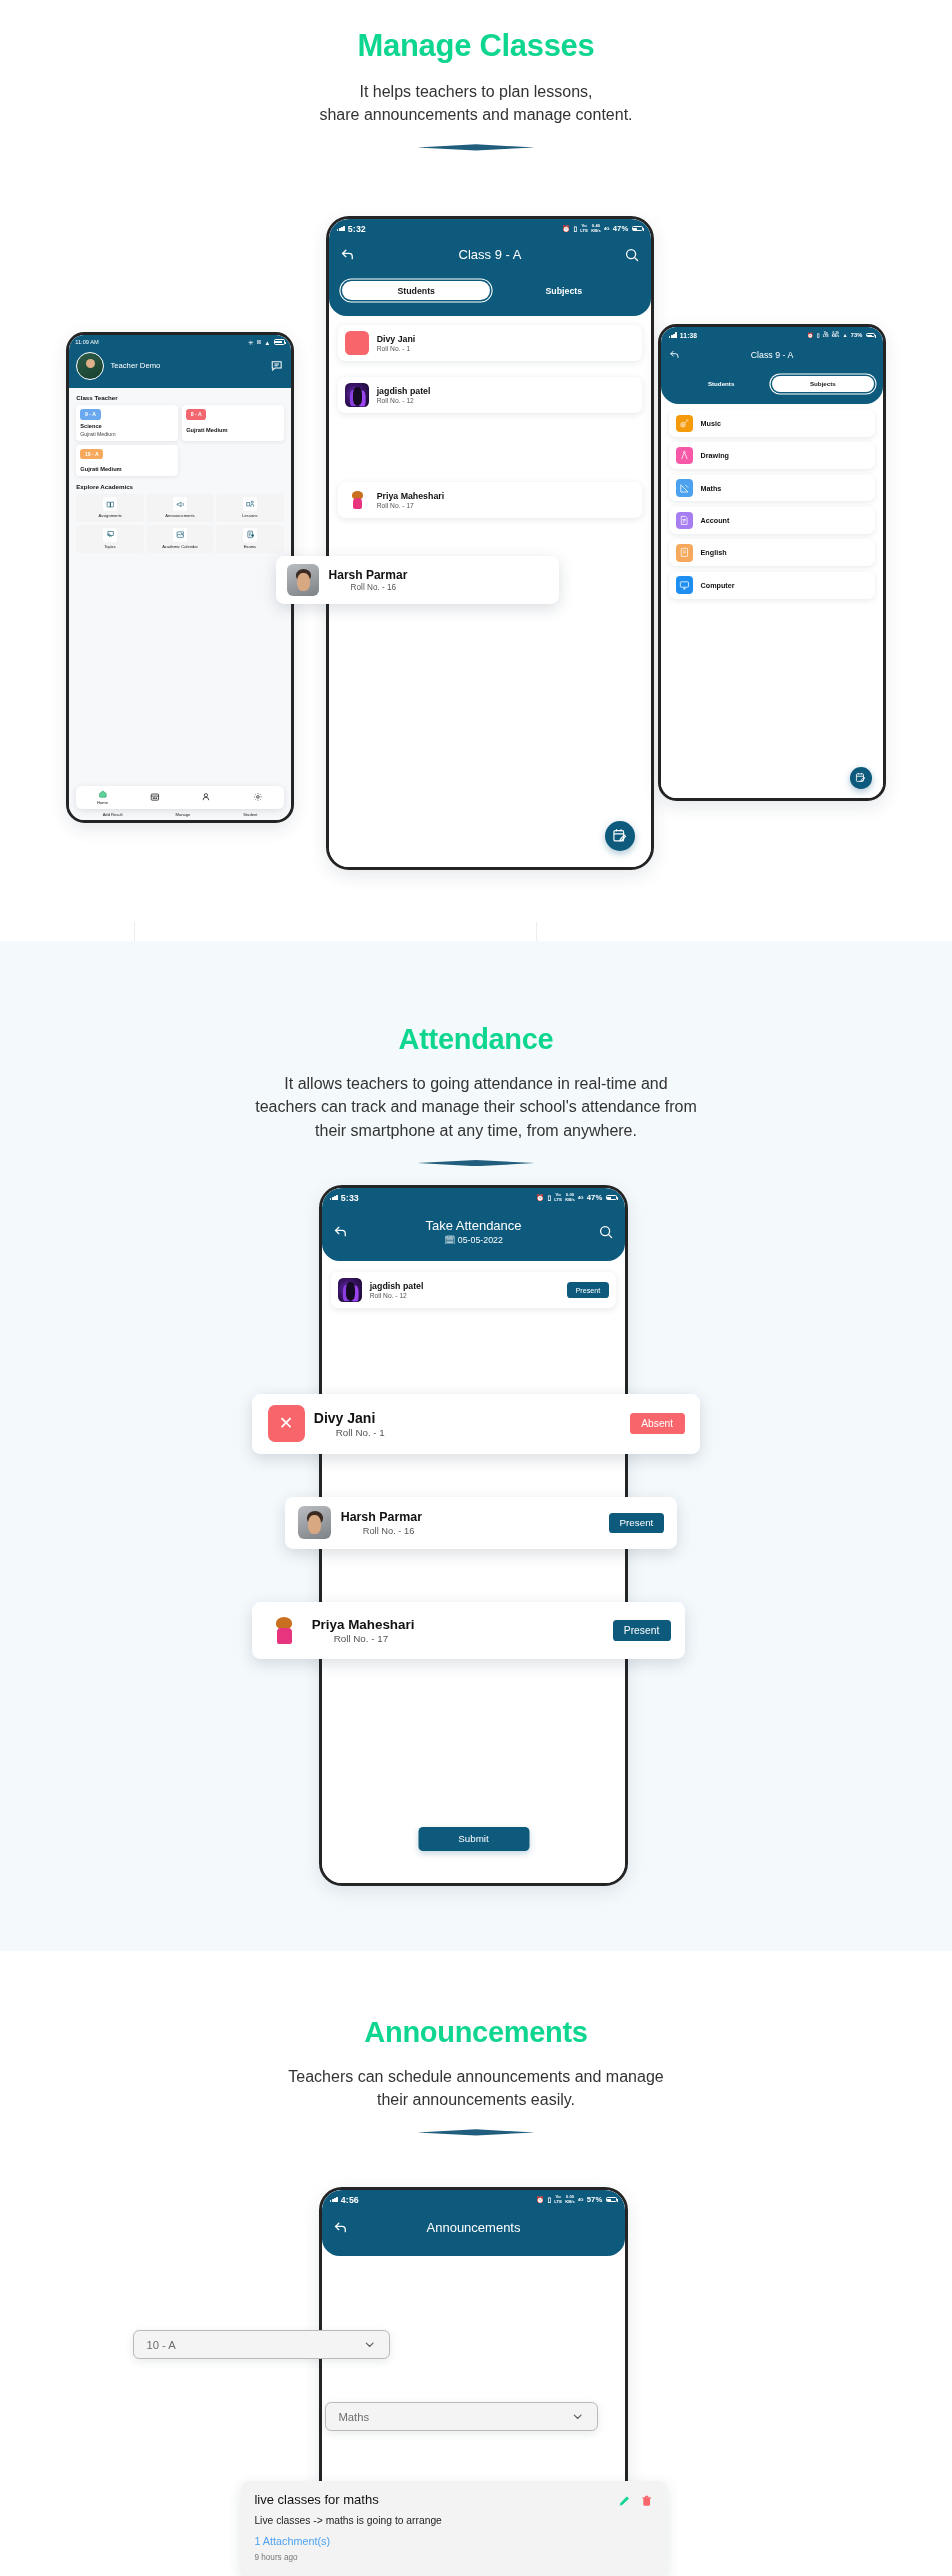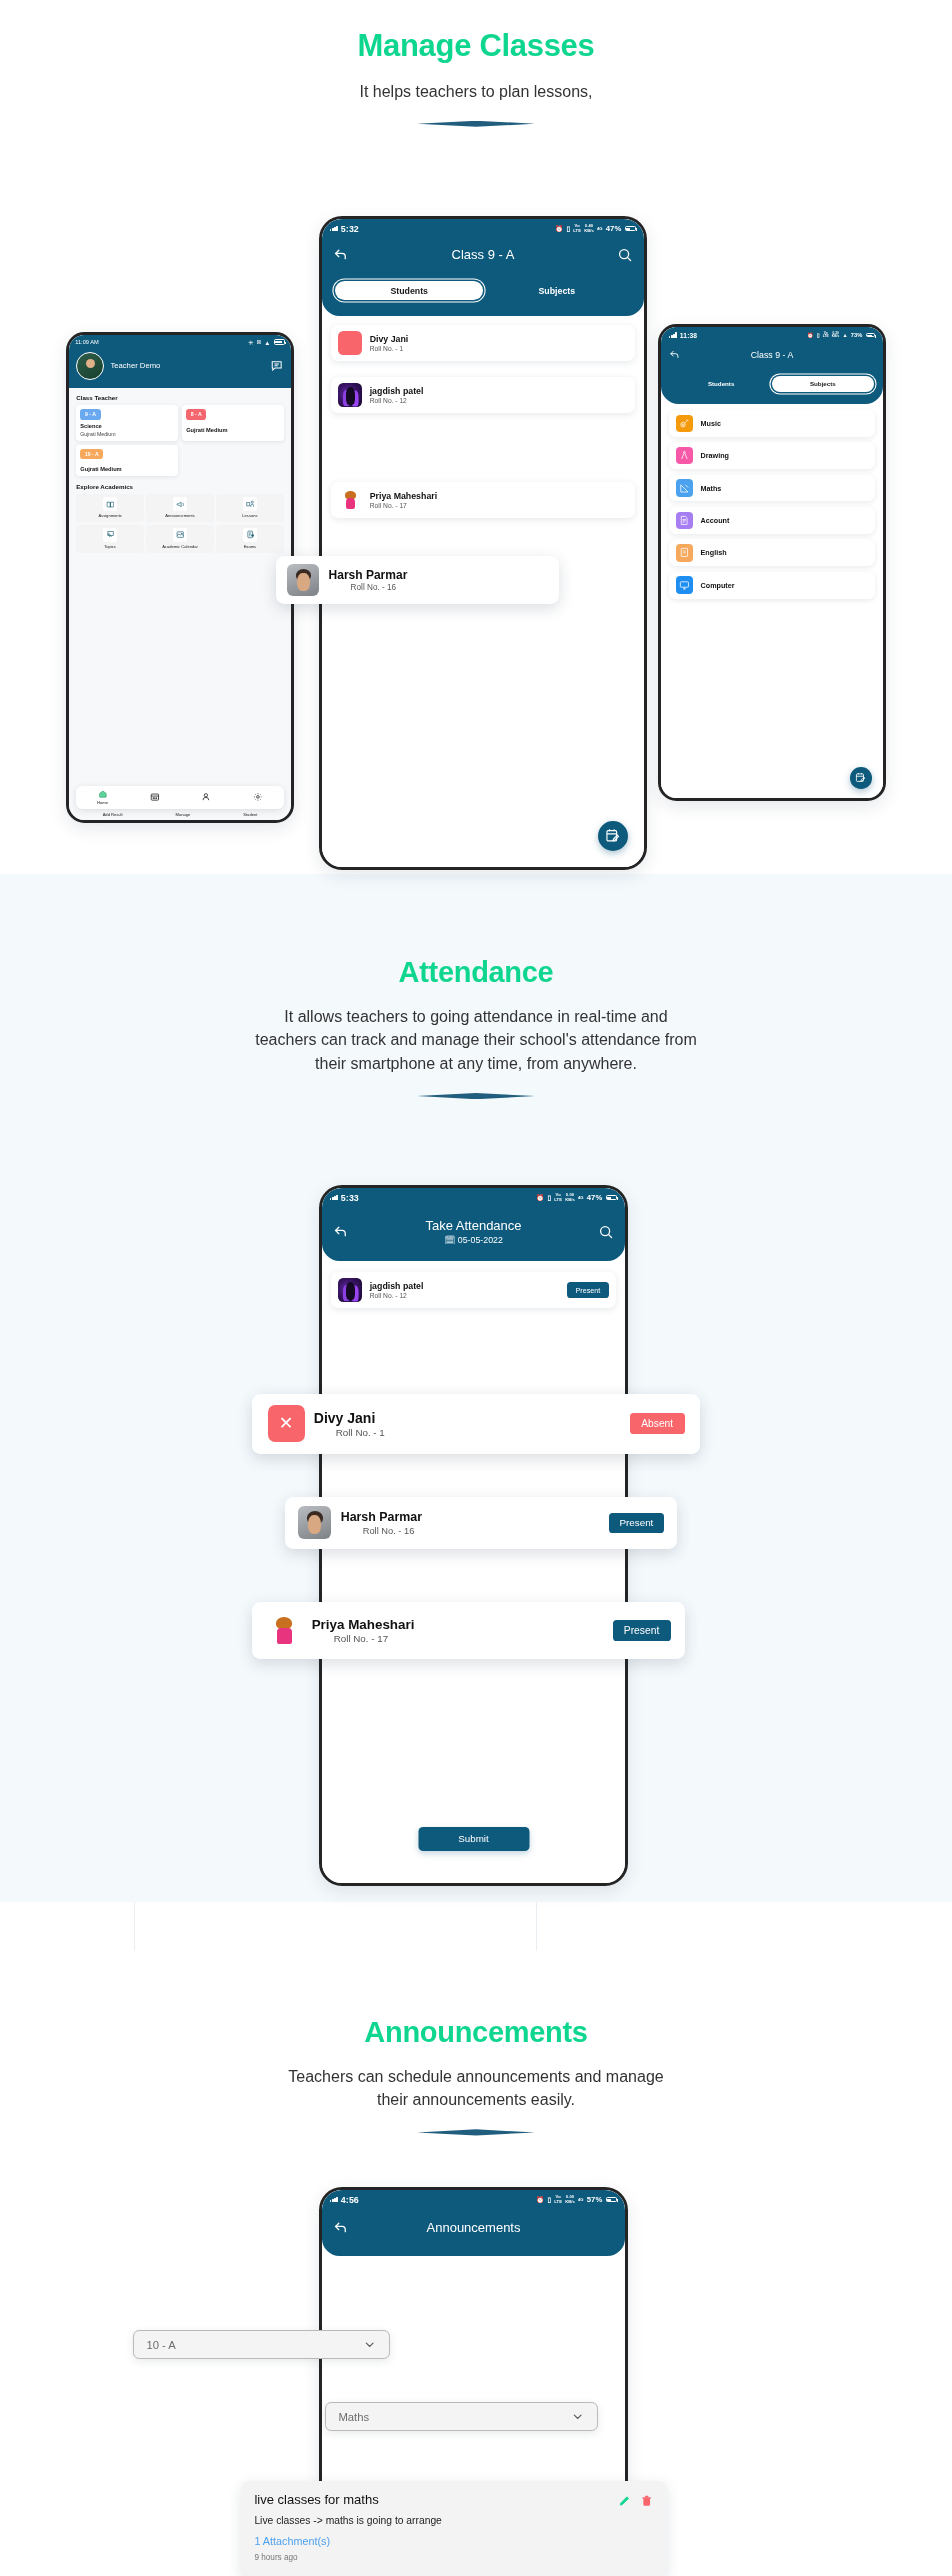--- a/index.html
+++ b/index.html
@@ -9,21 +9,21 @@
     font-family:"Liberation Sans", sans-serif; color:#2b2b2b;
   }
 
   
   .guide { position:absolute; top:0; bottom:0; width:0.5px; background:#e9eef2; z-index:0; }
   .g1 { left:134px; } .g2 { left:536px; }
 
   
   .section { position:absolute; left:0; width:952px; z-index:1; }
   .sec-classes  { top:0;    height:922px; background:#ffffff; }
-  .sec-attend   { top:874px; height:1028px; background:#f4f9fc; }
+  .sec-attend   { top:941px; height:1028px; background:#f4f9fc; }
   .sec-annonce  { top:1951px; height:1045px; background:#ffffff; }
 
   .sec-title {
     text-align:center; color:#0fd68e; font-weight:bold;
     letter-spacing:-0.3px;
   }
   .t-classes { font-size:31px; margin-top:28px; }
   .t-attend  { font-size:29px; padding-top:82px; }
   .t-annonce { font-size:29px; padding-top:65px; }
 
@@ -209,20 +209,21 @@
 </head>
 <body>
 
 <div class="guide g1"></div>
 <div class="guide g2"></div>
 
 <div class="section sec-classes">
   <div class="sec-title t-classes">Manage Classes</div>
   <div class="sec-sub">
     <div>It helps teachers to plan lessons,</div>
+    <div>share announcements and manage content.</div>
   </div>
   <div class="divider-lens"></div>
 </div>
 
 <div class="phone" style="left:66px; top:332px; width:228px; height:491px; border-radius:18.5px; border-width:3.1px;">
   <div class="phone-inner" style="background:#f7f8fa;">
     <div style="background:#0e5a7d; border-bottom-left-radius:0; border-bottom-right-radius:0; position:relative; overflow:hidden;">
       <div class="tp-sb">
         <span>11:09 AM</span>
         <span class="sb-right">
@@ -358,21 +359,21 @@
       <div class="bn-item">
         <svg viewBox="0 0 24 24" fill="none" stroke="#111" stroke-width="1.8">
             <circle cx="12" cy="12" r="3.2"></circle>
             <path d="M12 3v2M12 19v2M3 12h2M19 12h2M5.6 5.6l1.4 1.4M17 17l1.4 1.4M18.4 5.6L17 7M7 17l-1.4 1.4"></path>
           </svg>
       </div>
     </div>
   </div>
 </div>
 
-<div class="phone" style="left:319px; top:216px; width:328px; height:654px;">
+<div class="phone" style="left:326px; top:216px; width:328px; height:654px;">
   <div class="phone-inner">
     <div class="navbar" style="padding-bottom:15.5px;">
       <div class="statusbar">
         <span class="sb-left">
           <span class="bars">
               <i></i>
               <i></i>
               <i></i>
               <i></i>
             </span>

